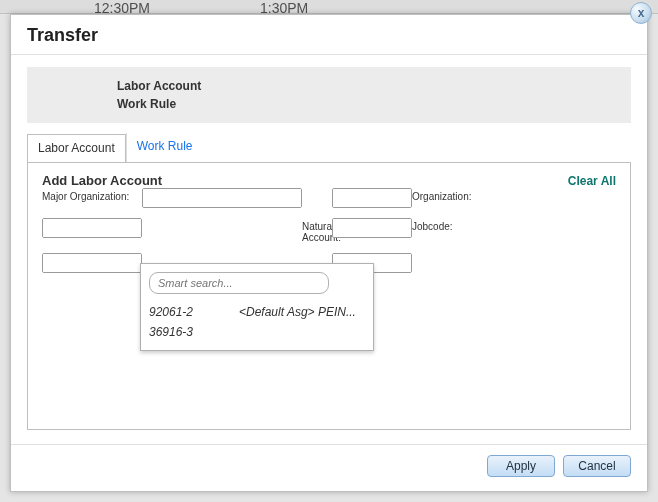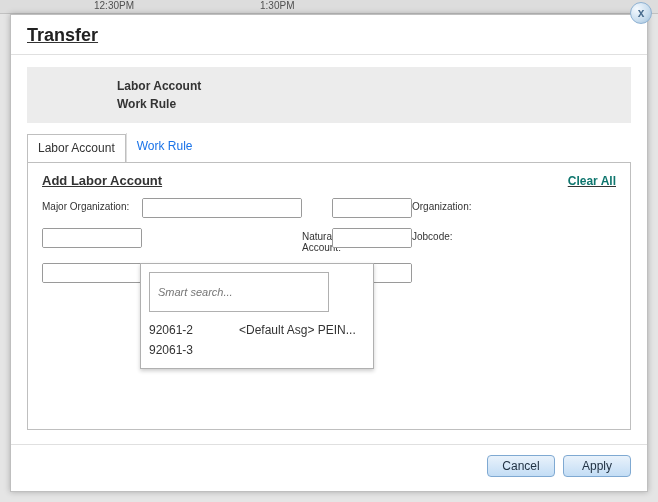--- a/index.html
+++ b/index.html
@@ -13,21 +13,21 @@
     height: 502px;
     overflow: hidden;
     position: relative;
   }
   .bg-times {
     position: absolute;
     top: 0; left: 0; right: 0;
     height: 14px;
     background: #e9e9e9;
     color: #555;
-    font-size: 10px;
+    font-size: 14px;
     display: flex;
     border-bottom: 1px solid #ccc;
   }
   .bg-times span { position: absolute; top: 0; }
   .overlay {
     position: absolute;
     top: 0; left: 0; right: 0; bottom: 0;
     background: rgba(0,0,0,0.05);
   }
   .dialog {
@@ -35,21 +35,20 @@
     top: 14px;
     left: 10px;
     right: 10px;
     bottom: 10px;
     background: #fff;
     border: 1px solid #bfbfbf;
     box-shadow: 0 0 6px rgba(0,0,0,0.25);
   }
   .dialog-header {
     padding: 10px 16px 8px 16px;
-    text-decoration: underline;
   }
   .dialog-title {
     font-size: 18px;
     font-weight: bold;
     color: #222;
   }
   .hr { border-top: 1px solid #e0e0e0; }
   .info-bar {
     margin: 12px 16px 10px 16px;
     background: #ececec;
@@ -86,22 +85,20 @@
     margin: 0 16px 14px 16px;
     border: 1px solid #bfbfbf;
     padding: 10px 14px 14px 14px;
     min-height: 268px;
     position: relative;
   }
   .panel-head {
     display: flex;
     justify-content: space-between;
     align-items: center;
-    margin-bottom: 10px;
-    text-decoration: underline;
   }
   .panel-title { font-weight: bold; font-size: 13px; }
   .clear-all {
     color: #0f766e;
     font-size: 12px;
     font-weight: bold;
     cursor: pointer;
   }
   .form-grid {
     display: grid;
@@ -133,29 +130,30 @@
     left: 112px;
     width: 234px;
     border: 1px solid #b0b0b0;
     background: #fff;
     box-shadow: 0 2px 4px rgba(0,0,0,0.2);
     z-index: 10;
   }
   .dropdown .search {
     margin: 8px;
     border: 1px solid #b0b0b0;
-    border-radius: 0;
-    padding: 13px 8px;
+    border-radius: 9px;
+    padding: 4px 8px;
     color: #999;
     font-style: italic;
     font-size: 11px;
     width: 180px;
   }
   .dropdown .opts {
     padding: 0 8px 8px 8px;
+    font-style: italic;
   }
   .dropdown .opt {
     display: flex;
     font-size: 12px;
     padding: 3px 0;
     cursor: pointer;
     white-space: nowrap;
   }
   .dropdown .opt .code { width: 90px; }
   .dropdown .opt .desc { flex: 1; overflow: hidden; text-overflow: ellipsis; }
@@ -279,25 +277,25 @@
     </div>
 
     <div class="dropdown">
       <input class="search" placeholder="Smart search..." style="">
       <div class="opts">
         <div class="opt">
           <span class="code">92061-2</span>
           <span class="desc">&lt;Default Asg&gt; PEIN...</span>
         </div>
         <div class="opt">
-          <span class="code">92061-3</span>
+          <span class="code">36916-3</span>
         </div>
       </div>
     </div>
 
   </div>
 
   <div class="footer-line"></div>
   <div class="footer">
+    <div class="win-btn">Apply</div>
     <div class="win-btn">Cancel</div>
-    <div class="win-btn">Apply</div>
   </div>
 </div>
 
 </body></html>

